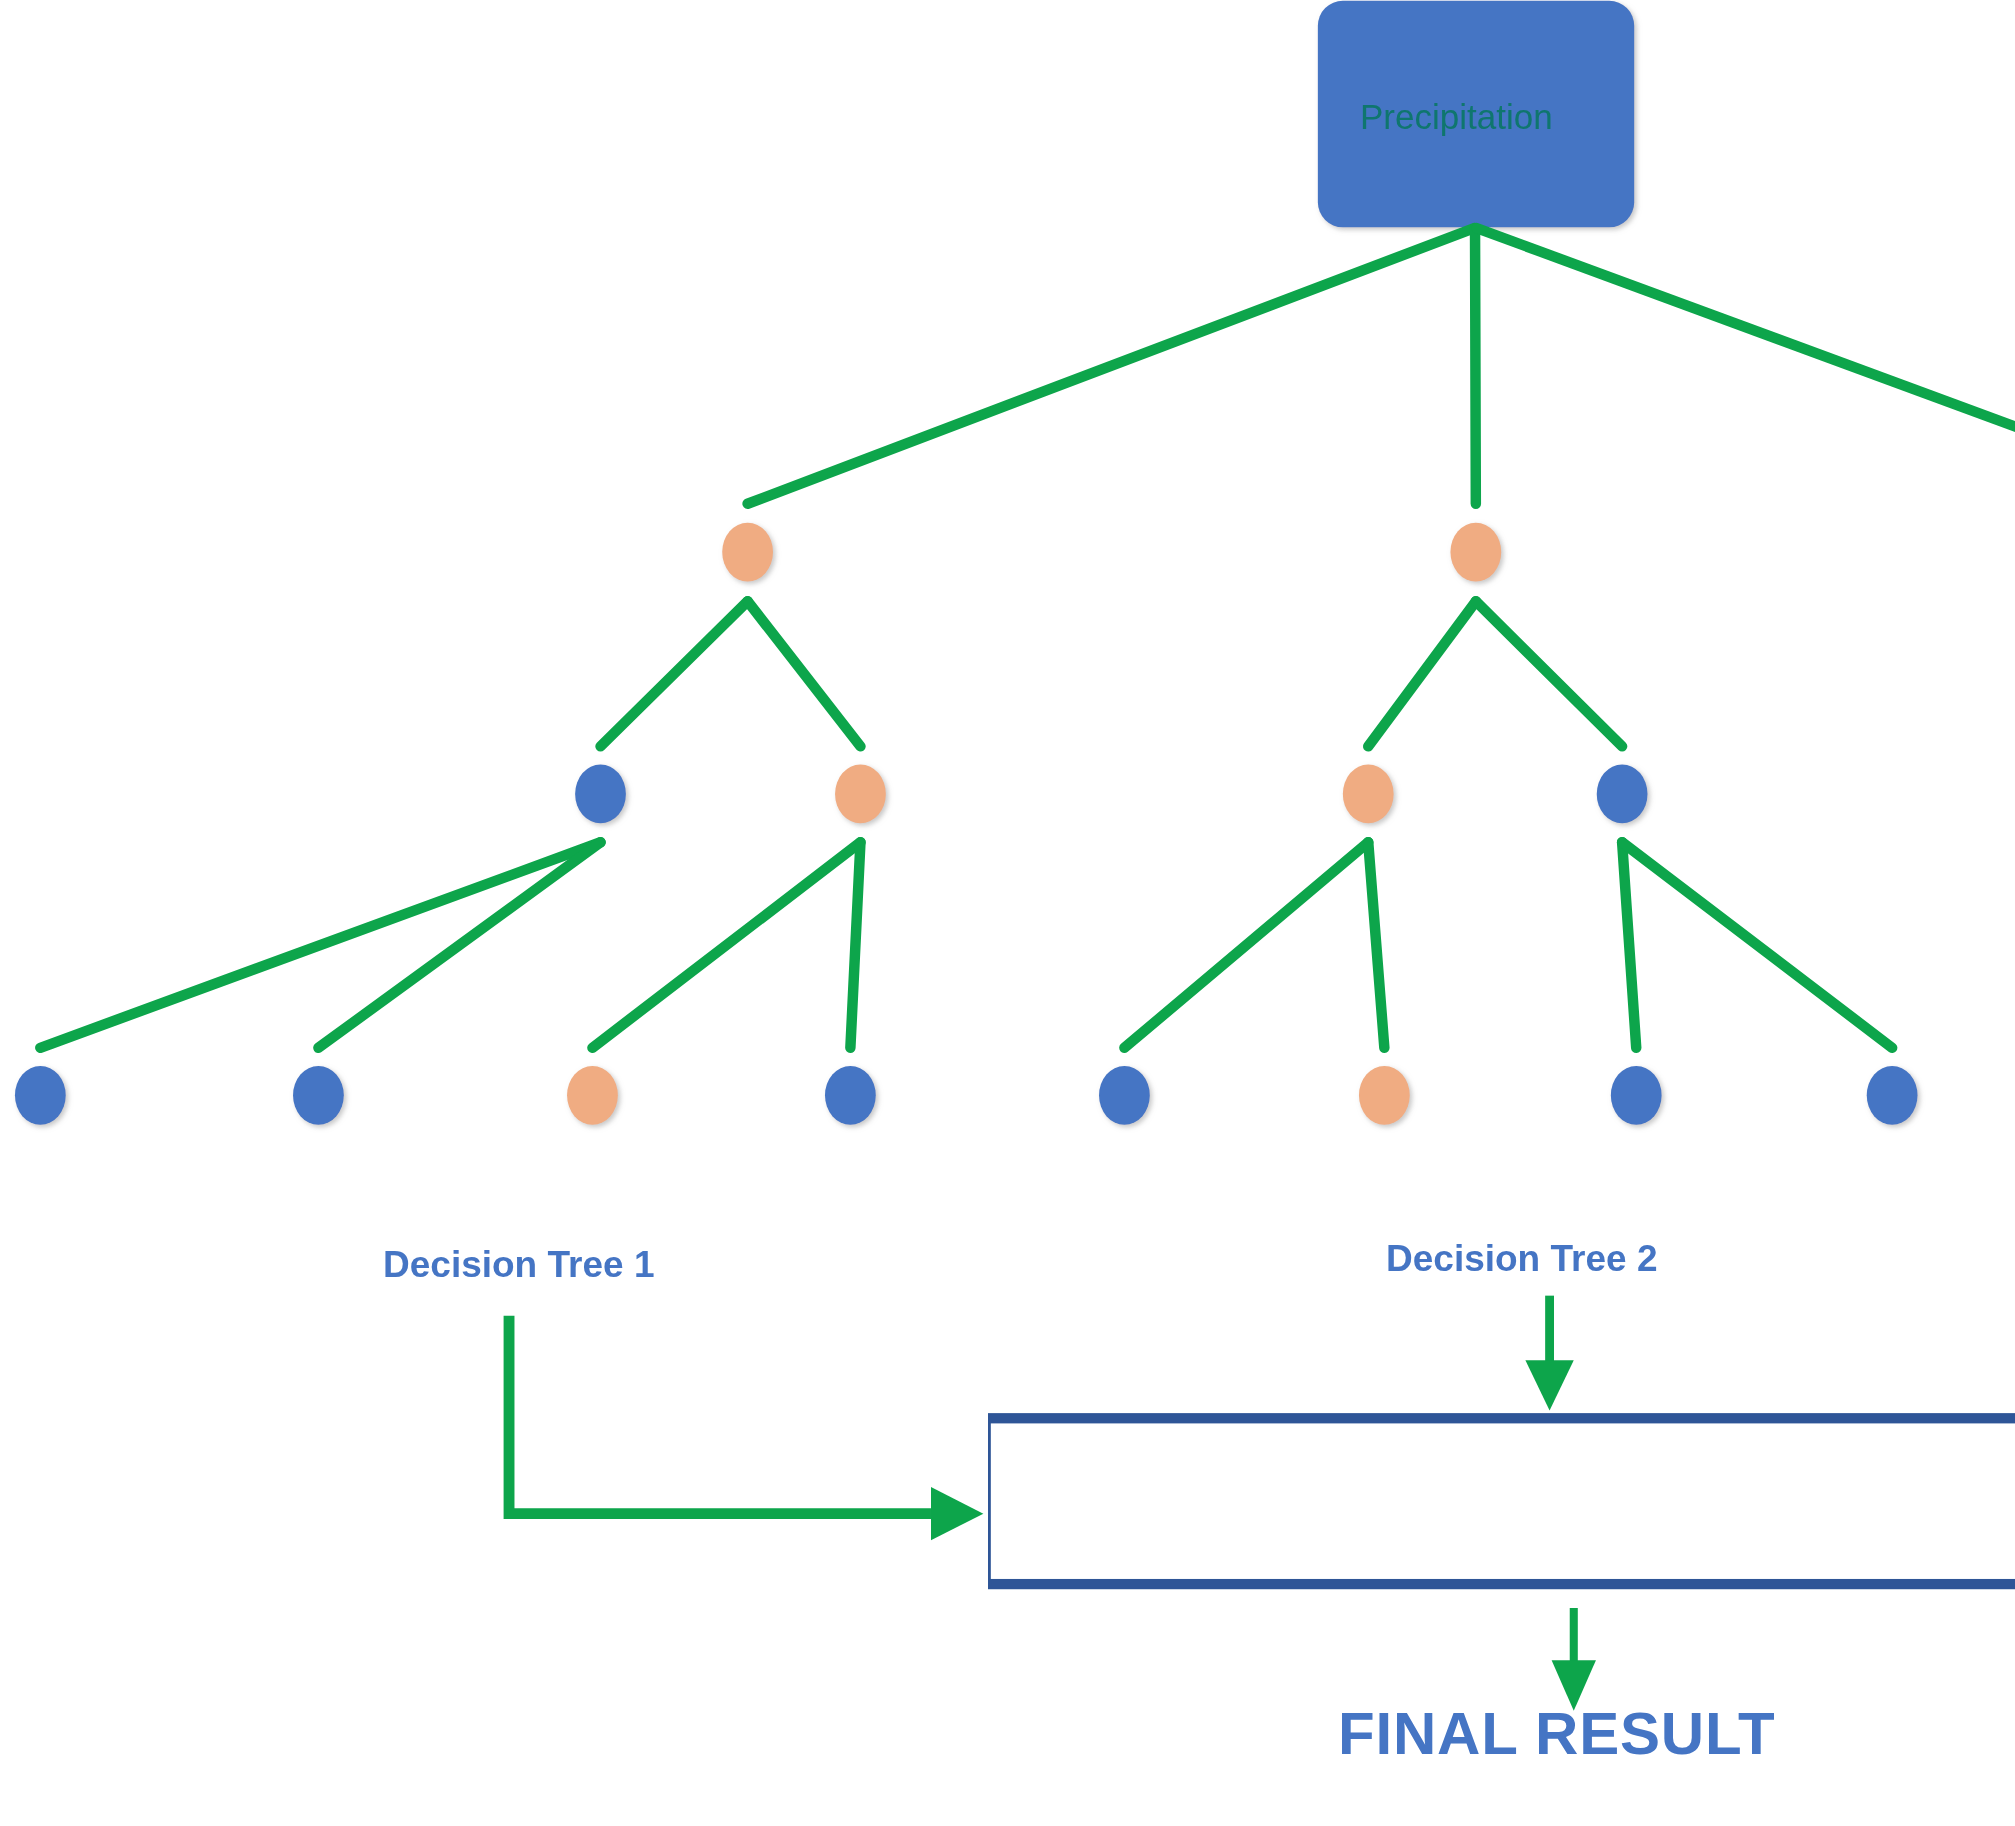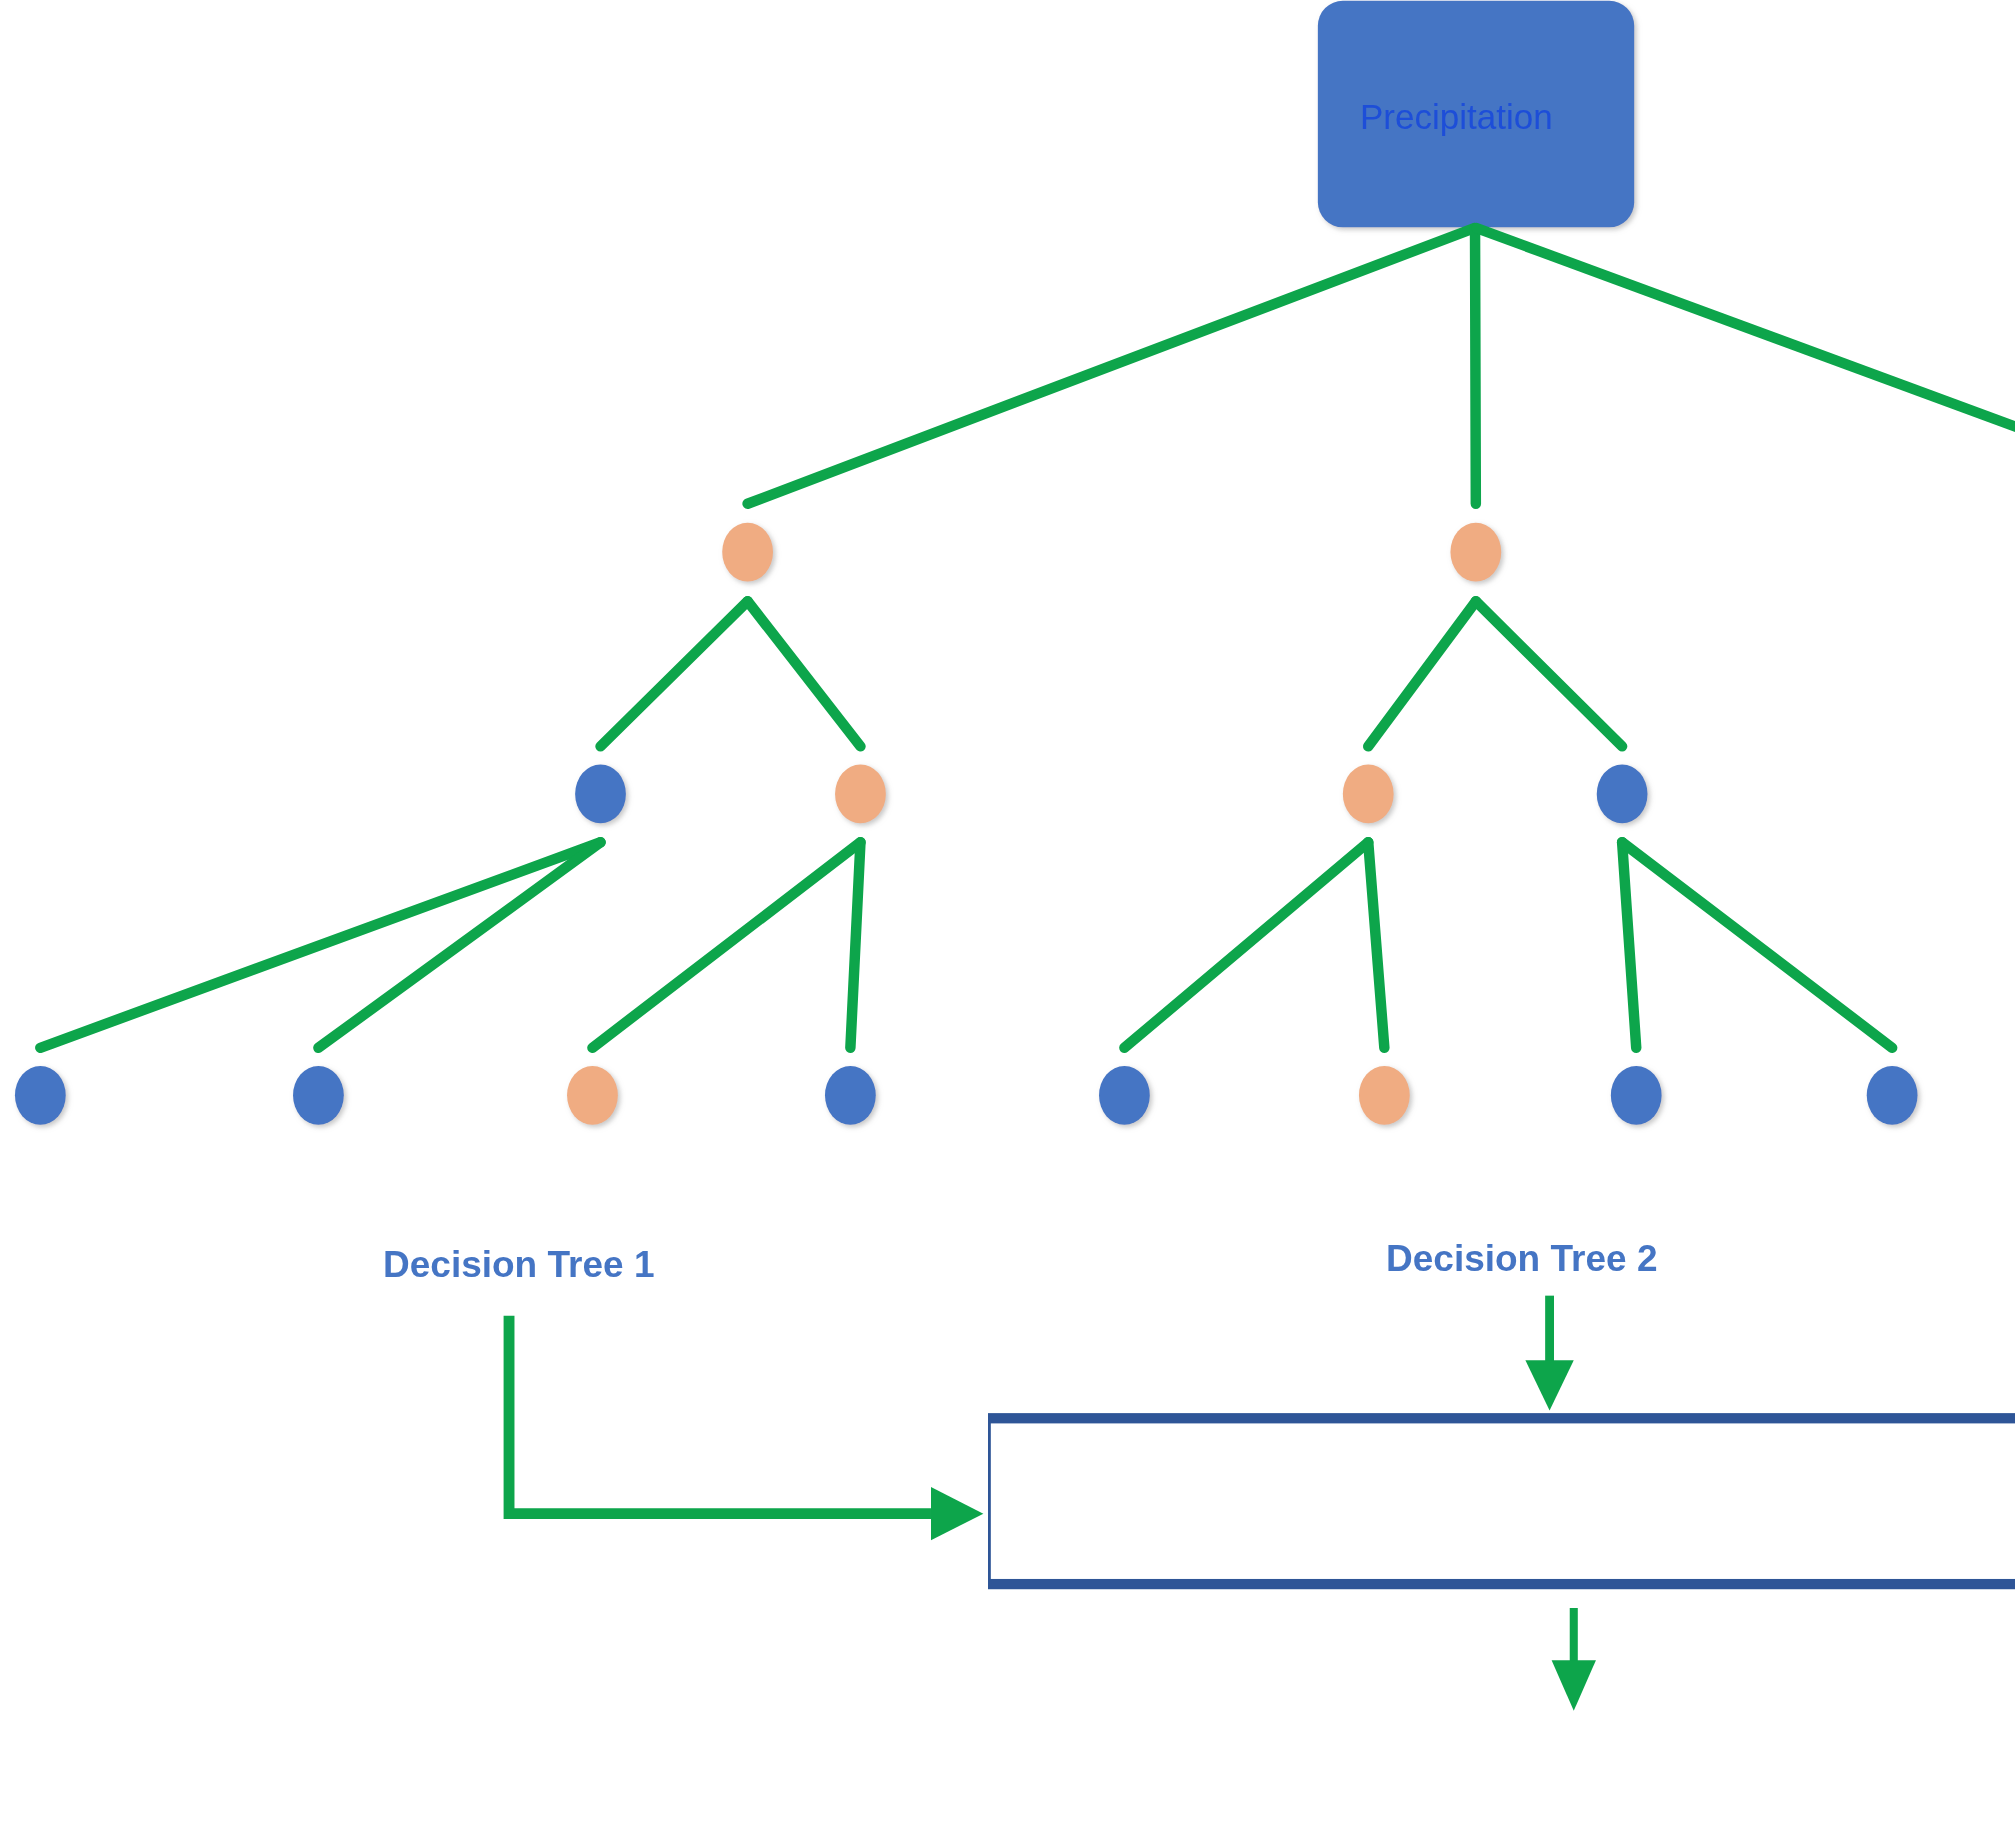--- a/index.html
+++ b/index.html
@@ -17,21 +17,21 @@
   }
   #diagram-svg {
     position: absolute;
     inset: 0;
     width: 2942px;
     height: 1826px;
     display: block;
   }
   .rootlabel {
     position: absolute;
-    color: #1d4ed8;
+    color: #0f766e;
     font-size: 35px;
     font-weight: 400;
     font-family: "Liberation Sans", sans-serif;
     white-space: nowrap;
     letter-spacing: 0px;
   }
   .treelabel {
     position: absolute;
     color: #4575C4;
     font-size: 37px;
@@ -162,15 +162,16 @@
 
   </svg>
 
   <div class="rootlabel" style="left:1360px; top:97px;">Precipitation</div>
 
   <div class="treelabel" style="left:383px; top:1244px;">Decision Tree  1</div>
 
   <div class="treelabel" style="left:1386px; top:1238px;">Decision Tree  2</div>
 
 
+  <div class="finallabel" style="left:1338px; top:1699px;">FINAL RESULT</div>
 
 </div>
 
 
 </body></html>

